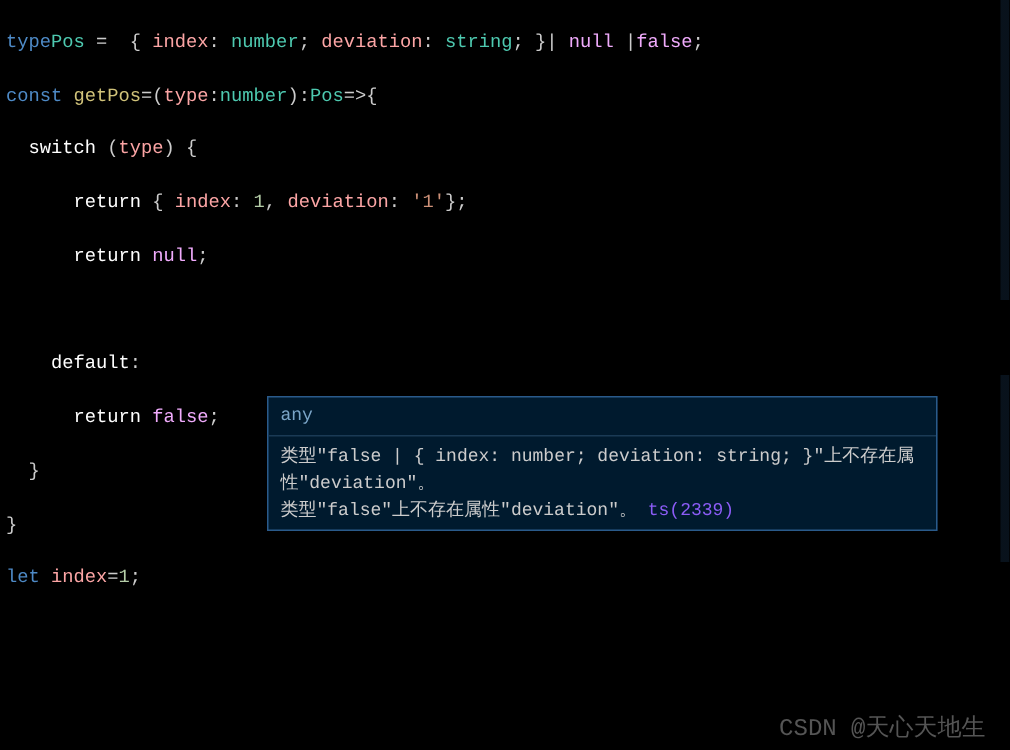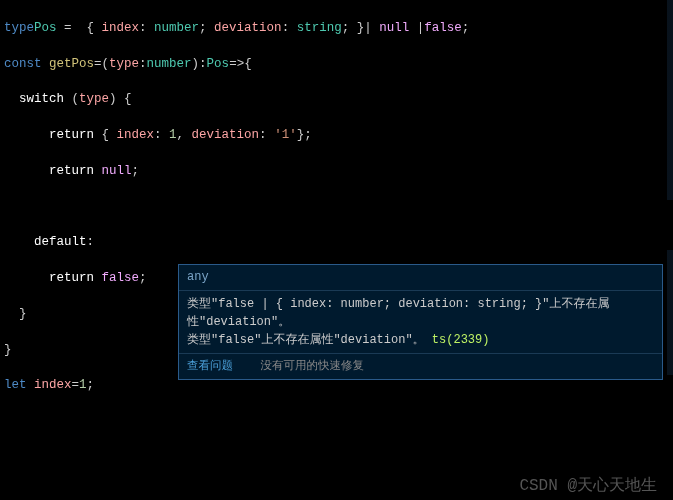--- a/index.html
+++ b/index.html
@@ -27,30 +27,30 @@
   .varname { color: #fca5a5; }
   .punct { color: #ccc; }
   .num { color: #b5cea8; }
   .str { color: #ce9178; }
   .null { color: #f0abfc; }
   .func { color: #dadd7d; }
   .hover-card {
     position: absolute;
     left: 178px;
     top: 264px;
-    width: 485px;
+    width: 447px;
     background: #001a2e;
     border: 1px solid #2a5a8a;
     color: #ccc;
     font-size: 12px;
     z-index: 10;
   }
   .hover-head { padding: 4px 8px; color: #7aa5c8; }
   .hover-body { padding: 4px 8px; border-top: 1px solid #1a3a55; line-height: 1.5; white-space: normal; }
-  .hover-code { color: #bef264; margin-top: 13px; }
+  .hover-code { color: #8b5cf6; margin-top: 13px; }
   .hover-foot { padding: 4px 8px; border-top: 1px solid #1a3a55; font-size: 11.5px; }
   .link { color: #4a9fd8; cursor: pointer; }
   .dim { color: #888; }
   .watermark {
     position:absolute; right:16px; bottom:2px; color:#555; font-size:16px;
   }
   .minimap {
     position:absolute; right:0; top:0; width:6px; height:500px;
     background: linear-gradient(#2a5a8a33 0 40%, transparent 40% 50%, #2a5a8a33 50% 75%, transparent 75%);
   }
@@ -86,21 +86,16 @@
 
 
 </div>
 
 <div class="hover-card">
   <div class="hover-head">any</div>
   <div class="hover-body">
     <span>类型"false | { index: number; deviation: string; }"上不存在属性"deviation"。</span><br>
     <span>  类型"false"上不存在属性"deviation"。</span> <span class="hover-code">ts(2339)</span>
   </div>
-  <div class="hover-foot">
-    <span class="link">查看问题</span>
-    &nbsp;&nbsp;
-    <span class="dim">没有可用的快速修复</span>
-  </div>
 </div>
 
 <div class="minimap"></div>
 <div class="watermark">CSDN @天心天地生</div>
 
 </body></html>

